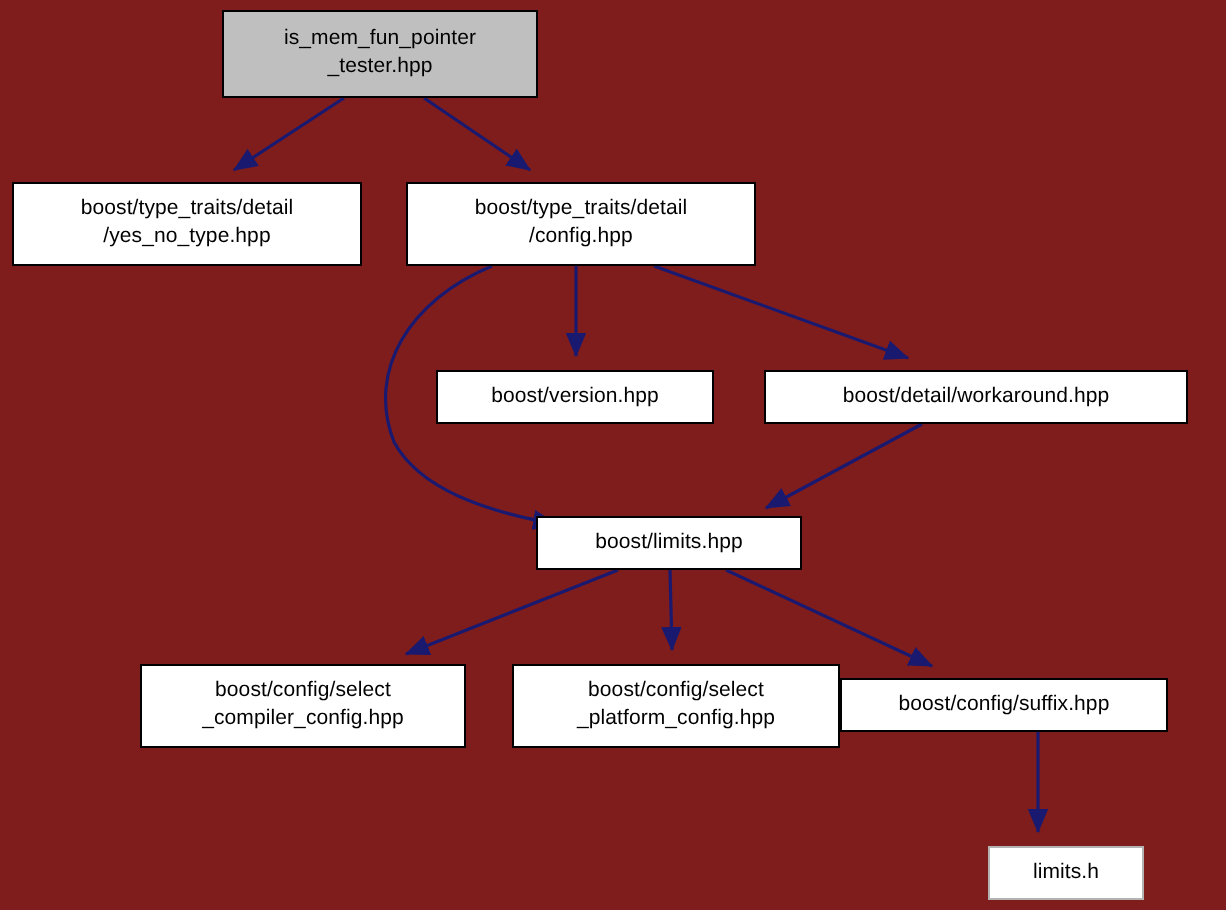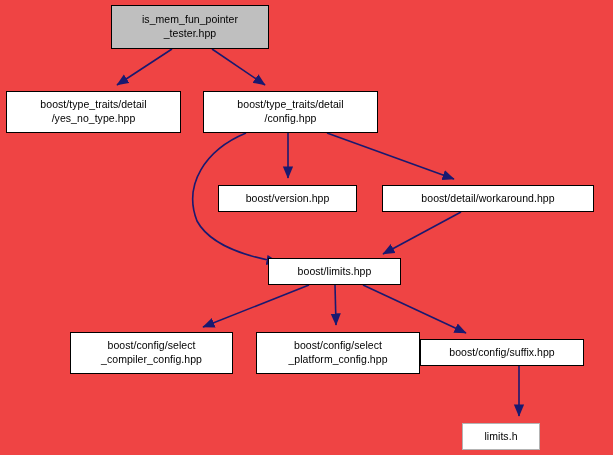--- a/index.html
+++ b/index.html
@@ -4,21 +4,21 @@
 <style>
   html, body {
     margin: 0;
     padding: 0;
     background: #ffffff;
   }
   #graph {
     position: relative;
     width: 613px;
     height: 455px;
-    background: #ef4444;
+    background: #7f1d1d;
     overflow: hidden;
     font-family: "Liberation Sans", sans-serif;
   }
   #edge-layer {
     position: absolute;
     left: 0;
     top: 0;
     width: 613px;
     height: 455px;
   }
@@ -109,16 +109,16 @@
 
   <div class="node" style="left:256px; top:332px; width:164px; height:42px;">
     <span class="node-label">boost/config/select
 _platform_config.hpp</span>
   </div>
 
   <div class="node" style="left:420px; top:339px; width:164px; height:27px;">
     <span class="node-label">boost/config/suffix.hpp</span>
   </div>
 
-  <div class="node system" style="left:462px; top:423px; width:78px; height:27px;align-items:center;">
+  <div class="node system" style="left:494px; top:423px; width:78px; height:27px;align-items:center;">
     <span class="node-label">limits.h</span>
   </div>
 </div>
 
 </body></html>

